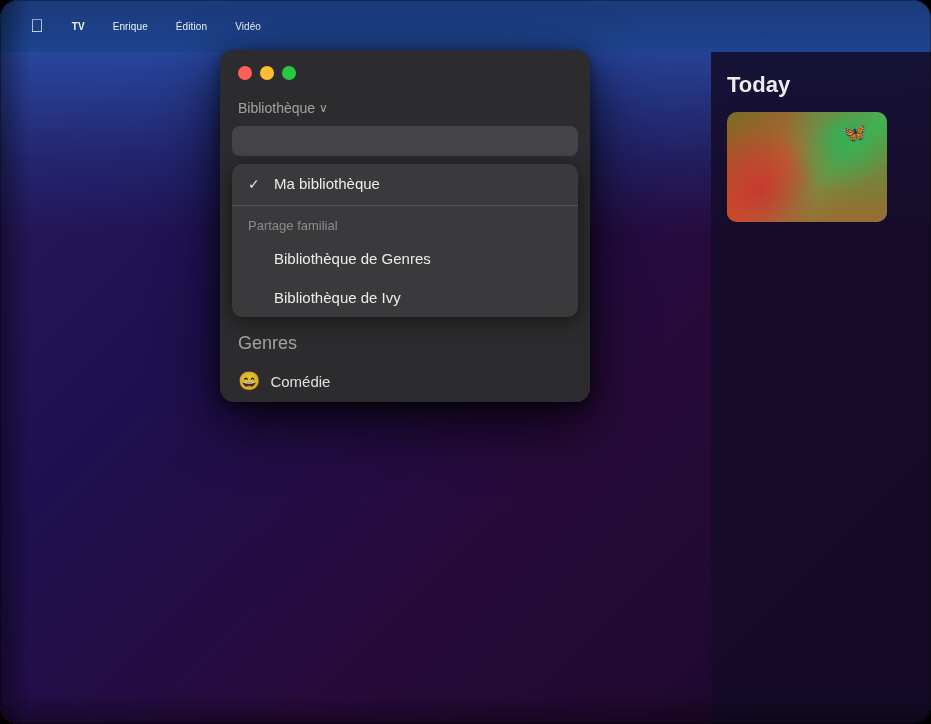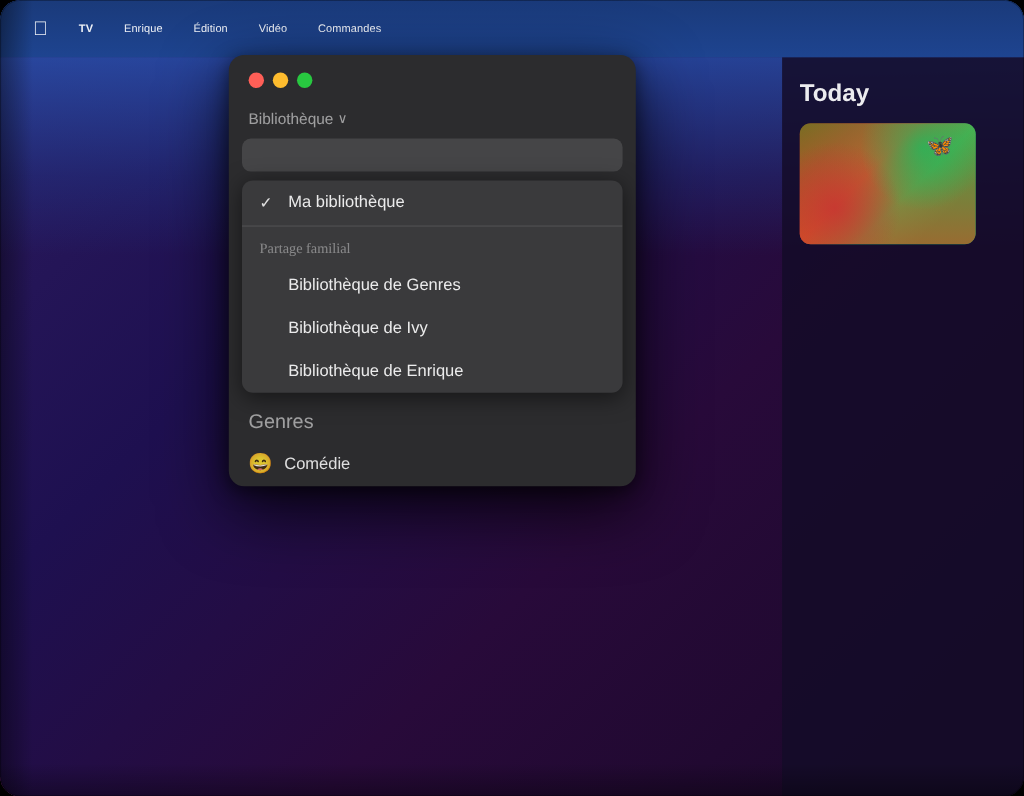--- a/index.html
+++ b/index.html
@@ -107,21 +107,21 @@
       left: 0;
       right: 0;
       height: 180px;
       background: linear-gradient(180deg, rgba(40,100,200,0.6) 0%, rgba(30,70,160,0.3) 60%, transparent 100%);
     }
 
     
     .floating-window {
       position: absolute;
       top: 50px;
-      left: 208px;
+      left: 220px;
       width: 370px;
       background: #2c2c2e;
       border-radius: 14px;
       box-shadow: 0 20px 60px rgba(0,0,0,0.8), 0 4px 16px rgba(0,0,0,0.5);
       z-index: 200;
       overflow: hidden;
     }
 
     
     .traffic-lights {
@@ -192,21 +192,20 @@
       height: 1px;
       background: rgba(255,255,255,0.12);
       margin: 2px 0;
     }
 
     .section-label {
       padding: 10px 16px 6px;
       font-size: 13px;
       color: rgba(255,255,255,0.40);
       font-weight: 500;
-      font-family: Liberation Serif, serif;
     }
 
     
     .genres-section {
       padding: 8px 18px 6px;
       color: rgba(255,255,255,0.55);
       font-size: 18px;
       font-weight: 500;
     }
 
@@ -322,21 +321,20 @@
 <div class="screen">
 
   <div class="wallpaper"></div>
 
   <div class="menu-bar">
     <div class="menu-item apple-logo"></div>
     <div class="menu-item tv-label">TV</div>
     <div class="menu-item">Enrique</div>
     <div class="menu-item">Édition</div>
     <div class="menu-item">Vidéo</div>
-    <div class="menu-item">Commandes</div>
   </div>
 
   <div class="app-window"></div>
 
   <div class="right-panel">
     <div class="today-label">Today</div>
     <div class="movie-thumbnail">
       <span class="butterfly">🦋</span>
     </div>
   </div>
@@ -370,24 +368,20 @@
       <div class="dropdown-item">
         <span class="checkmark"> </span>
         <span>Bibliothèque de Genres</span>
       </div>
 
       <div class="dropdown-item">
         <span class="checkmark"> </span>
         <span>Bibliothèque de Ivy</span>
       </div>
 
-      <div class="dropdown-item">
-        <span class="checkmark"> </span>
-        <span>Bibliothèque de Enrique</span>
-      </div>
 
     </div>
 
     <div class="genres-section">Genres</div>
 
     <div class="genre-item">
       <span class="genre-icon">😄</span>
       <span>Comédie</span>
     </div>
 

